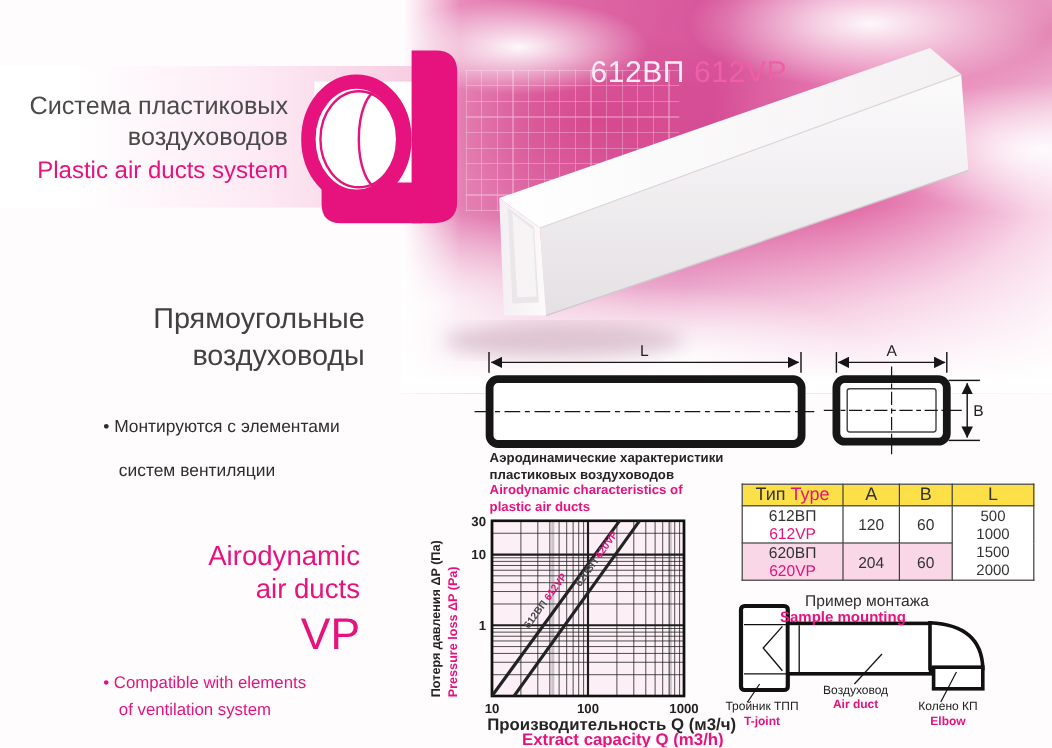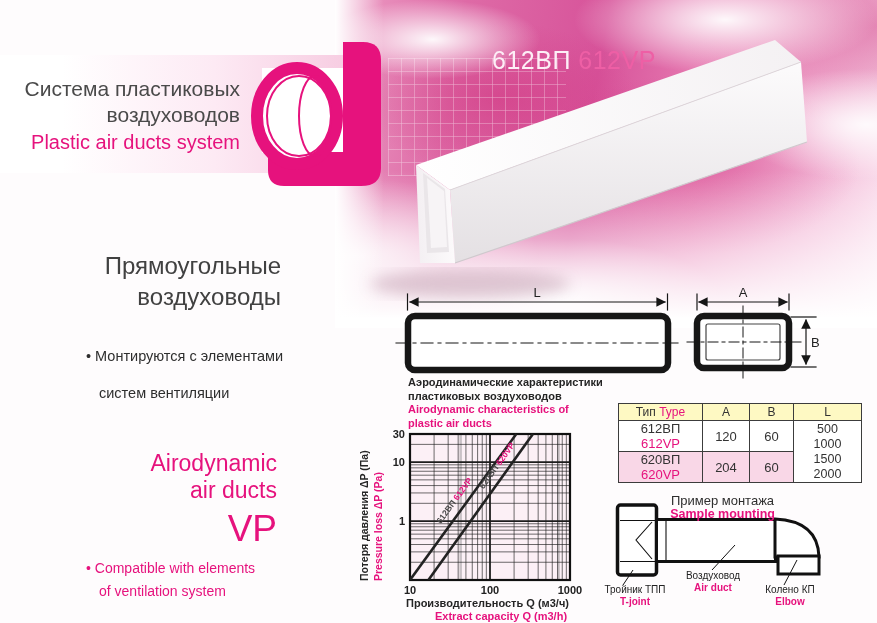--- a/index.html
+++ b/index.html
@@ -32,53 +32,53 @@
   #hdrtext{position:absolute;left:0;top:76px;width:240px;text-align:right;z-index:4;}
   #hdrtext .ru{font-size:21px;line-height:26px;color:#4a4a4a;}
   #hdrtext .en{font-size:20px;line-height:24px;color:#e6127d;margin-top:2px;}
   #logo{position:absolute;left:240px;top:35px;z-index:5;}
 
   
   #ptitle{position:absolute;left:492px;top:46px;z-index:4;font-size:25px;letter-spacing:.5px;}
   #ptitle .w{color:#fdeef6;} #ptitle .p{color:#ee5fa5;}
 
   
-  .rhead{position:absolute;left:34px;width:247px;text-align:right;z-index:4;}
+  .rhead{position:absolute;left:57px;width:247px;text-align:right;z-index:4;}
   #ruh{top:250px;font-size:24px;line-height:31px;color:#414141;}
   #rucode{top:312px;font-size:38px;color:#414141;}
   #enh{top:450px;width:243px;font-size:23px;line-height:27px;color:#e6127d;}
   #encode{top:508px;width:243px;font-size:37px;color:#e6127d;}
   .bullet{position:absolute;z-index:4;font-size:14.5px;}
   .bullet.ru{color:#2e2e2e;} .bullet.en{color:#e6127d;font-size:14px;}
 
   
   #ctitle{position:absolute;left:408px;top:376px;z-index:4;font-size:11px;line-height:13.5px;font-weight:bold;}
   #ctitle .ru{color:#252525;} #ctitle .en{color:#e6127d;}
   #chart-svg{position:absolute;left:368px;top:424px;z-index:3;overflow:visible;}
   #chart-svg text{font-family:"Liberation Sans","DejaVu Sans",sans-serif;}
-  #xlab{position:absolute;left:406px;top:597px;z-index:4;font-size:11px;font-weight:bold;line-height:13px;}
+  #xlab{position:absolute;left:406px;top:597px;z-index:4;font-size:14px;font-weight:bold;line-height:13px;}
   #xlab .ru{color:#252525;} #xlab .en{color:#e6127d;margin-left:29px;}
   .ylab{position:absolute;z-index:4;white-space:nowrap;font-size:10.5px;font-weight:bold;line-height:13px;
         transform:rotate(-90deg);transform-origin:0 100%;}
   #ylab-ru{left:371px;top:568px;color:#252525;}
   #ylab-en{left:385px;top:568px;color:#e6127d;}
 
   
   #spec{position:absolute;left:618px;top:403px;z-index:4;border-collapse:collapse;}
   #spec td{border:1.6px solid #3c3c3c;text-align:center;font-size:13px;color:#333;padding:0 2px;}
-  #spec tr.hd td{background:#fef9c3;height:17px;font-size:12px;}
+  #spec tr.hd td{background:#fde047;height:17px;font-size:15px;}
   #spec tr.r1 td{background:#ffffff;height:30px;}
   #spec tr.r2 td{background:#f9d7e7;height:29px;}
   #spec .pink{color:#e6127d;}
   #spec td.lcell{background:#fff;font-size:12.5px;line-height:15px;white-space:pre-line;}
   #spec td.c-type{width:84px;} #spec td.c-a{width:47px;} #spec td.c-b{width:44px;} #spec td.c-l{width:68px;}
 
   
   #mtitle-ru{position:absolute;left:650px;top:493px;width:145px;text-align:center;z-index:4;font-size:13px;color:#2e2e2e;}
-  #mtitle-en{position:absolute;left:630px;top:507px;width:145px;text-align:right;z-index:4;font-size:12.5px;font-weight:bold;color:#e6127d;}
+  #mtitle-en{position:absolute;left:650px;top:507px;width:145px;text-align:left;z-index:4;font-size:12.5px;font-weight:bold;color:#e6127d;}
   .mlab{position:absolute;z-index:4;text-align:center;font-size:10px;line-height:11.5px;color:#222;}
   .mlab .en{color:#e6127d;font-weight:bold;}
 
   #overlay{position:absolute;left:0;top:0;z-index:3;}
 </style>
 </head>
 <body>
 
 <div id="page">
 

